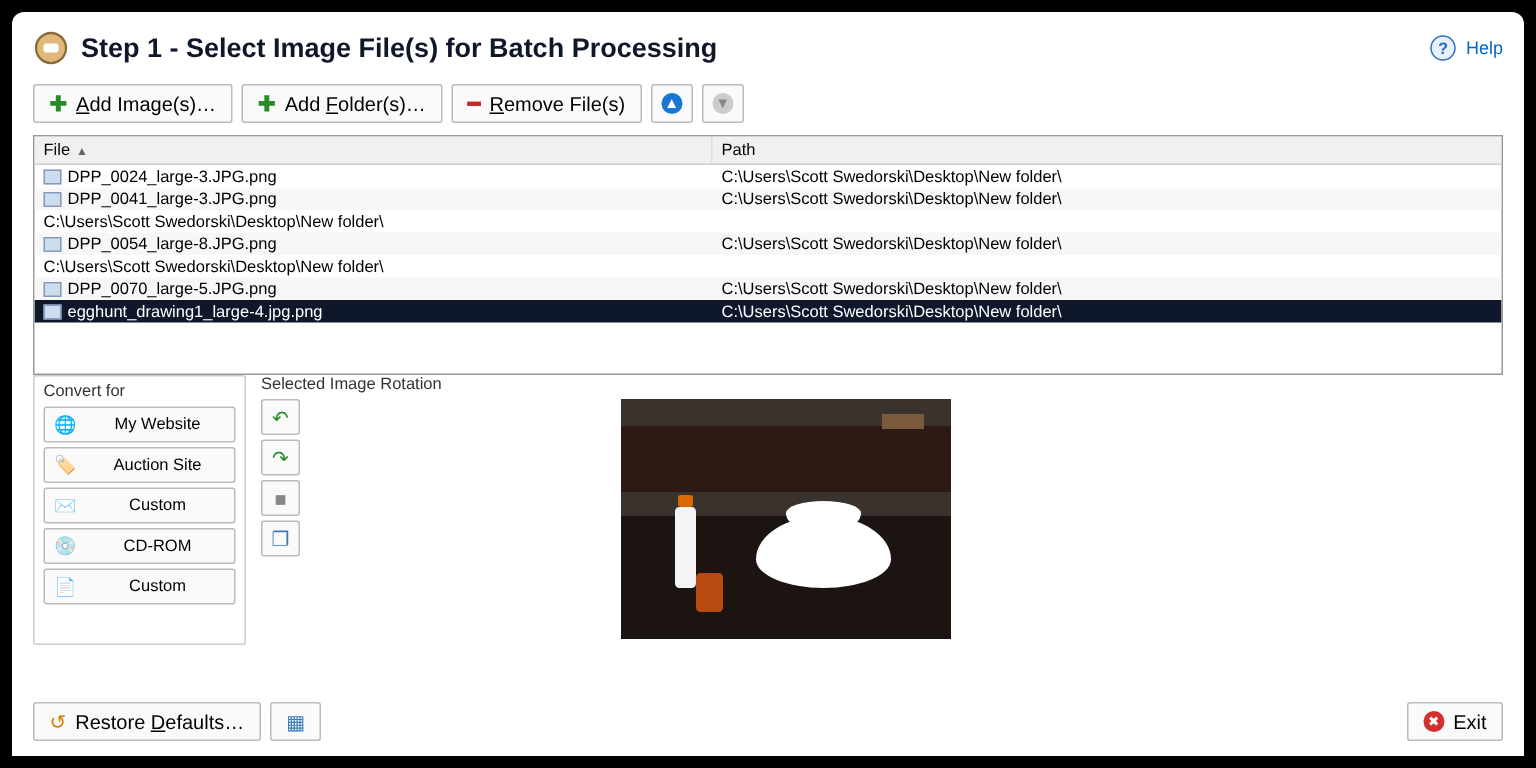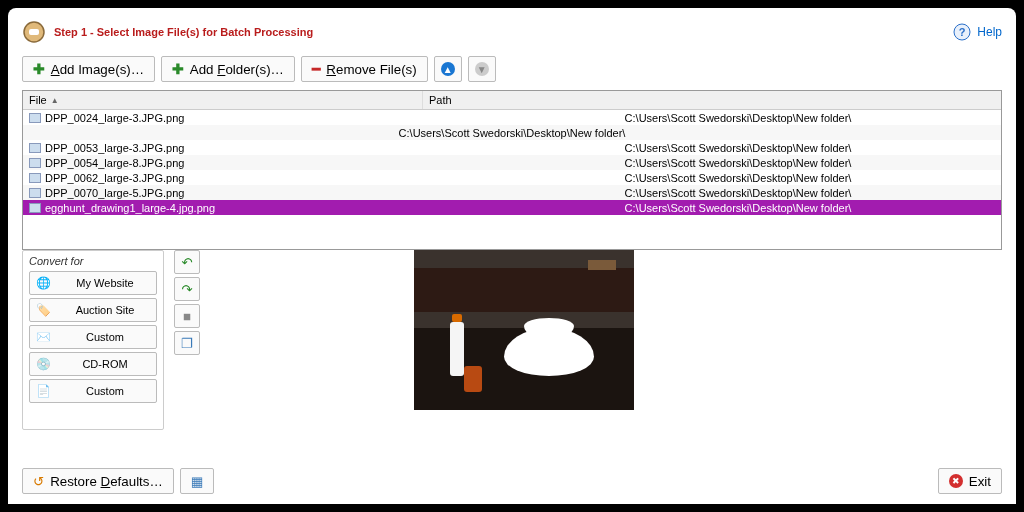--- a/index.html
+++ b/index.html
@@ -1,45 +1,45 @@
 <!DOCTYPE html>
 <html><head>
 <meta charset="utf-8">
 <style>
 * { box-sizing: border-box; margin: 0; padding: 0; }
 body { font-family: "Segoe UI", Tahoma, sans-serif; font-size: 12px; background: #000; width: 1024px; height: 512px; overflow: hidden; }
 .window { background: #fff; border-radius: 8px 8px 0 0; margin: 8px; height: 496px; padding: 12px 14px; position: relative; }
 .header { display: flex; align-items: center; justify-content: space-between; margin-bottom: 12px; }
 .header-left { display: flex; align-items: center; gap: 8px; }
 .app-icon { width: 24px; height: 24px; }
-.title { font-weight: bold; font-size: 11px; color: #b91c1c; }
+.title { font-weight: bold; font-size: 18px; color: #0f172a; }
 .help { color: #0066cc; display: flex; align-items: center; gap: 6px; cursor: pointer; }
 .toolbar { display: flex; gap: 6px; margin-bottom: 8px; }
 .btn { display: inline-flex; align-items: center; gap: 6px; padding: 4px 10px; background: #fafafa; border: 1px solid #bbb; border-radius: 2px; cursor: pointer; height: 26px; }
 .btn .u { text-decoration: underline; }
 .iconbtn { width: 28px; justify-content: center; padding: 4px; }
 .plus-icon { color: #2a8a2a; font-weight: bold; font-size: 14px; }
 .minus-icon { color: #c62828; font-weight: bold; font-size: 14px; }
 .up-icon { width: 14px; height: 14px; border-radius: 50%; background: #1976d2; color: #fff; display: flex; align-items: center; justify-content: center; font-size: 10px; }
 .dn-icon { width: 14px; height: 14px; border-radius: 50%; background: #ccc; color: #888; display: flex; align-items: center; justify-content: center; font-size: 10px; }
 .grid-wrap { border: 1px solid #999; height: 160px; overflow: hidden; }
 .grid-head { display: flex; background: #f0f0f0; border-bottom: 1px solid #ccc; font-size: 11px; }
-.col-file { width: 400px; padding: 3px 6px; border-right: 1px solid #ddd; display: flex; align-items: center; gap: 4px; }
+.col-file { width: 452px; padding: 3px 6px; border-right: 1px solid #ddd; display: flex; align-items: center; gap: 4px; }
 .col-path { flex: 1; padding: 3px 6px; }
 .grid-body { }
 .row { display: flex; font-size: 11px; height: 15px; align-items: center; }
 .row:nth-child(even) { background: #f7f7f7; }
-.row.sel { background: #a21caf; color: #fff; }
+.row.sel { background: #0f172a; color: #fff; }
 .cell-file { width: 452px; padding: 0 6px; display: flex; align-items: center; gap: 4px; }
-.cell-path { flex: 1; padding: 0 6px; text-align: center; }
+.cell-path { flex: 1; padding: 0 6px; }
 .fi { width: 12px; height: 10px; background: #cde; border: 1px solid #89b; display: inline-block; }
 .status { font-size: 11px; color: #333; margin: 6px 0 4px; }
 .lower { display: flex; gap: 10px; height: 180px; }
 .convert-panel { width: 142px; border: 1px solid #ccc; border-radius: 2px; padding: 4px 6px 6px; }
-.panel-label { font-size: 11px; color: #333; margin-bottom: 4px; font-style: italic; }
+.panel-label { font-size: 11px; color: #333; margin-bottom: 4px; }
 .cbtn { display: flex; align-items: center; gap: 8px; width: 100%; height: 24px; background: #fafafa; border: 1px solid #bbb; border-radius: 2px; margin-bottom: 3px; padding: 0 6px; cursor: pointer; font-size: 11px; }
 .cbtn .ic { width: 16px; height: 16px; display: flex; align-items: center; justify-content: center; font-size: 12px; }
 .cbtn span.lbl { flex: 1; text-align: center; }
 .rotate-panel { flex: 1; }
 .rot-btns { display: flex; flex-direction: column; gap: 3px; width: 28px; float: left; }
 .rbt { width: 26px; height: 24px; background: #fafafa; border: 1px solid #bbb; border-radius: 2px; display: flex; align-items: center; justify-content: center; cursor: pointer; }
 .preview { margin-left: 240px; width: 220px; height: 160px; background: #3a322d; border: none; position: relative; overflow: hidden; }
 .footer { position: absolute; bottom: 10px; left: 14px; right: 14px; display: flex; justify-content: space-between; }
 .footer-left { display: flex; gap: 6px; }
 .sort-ind { font-size: 8px; color: #666; }
@@ -110,41 +110,37 @@
     </div>
     <div class="grid-body" id="grid-body">
         <div class="row">
           <div class="cell-file">
             <span class="fi"></span>
             <span>DPP_0024_large-3.JPG.png</span>
           </div>
           <div class="cell-path">C:\Users\Scott Swedorski\Desktop\New folder\</div>
         </div>
         <div class="row">
-          <div class="cell-path">C:\Users\Scott Swedorski\Desktop\New folder\</div>
-        </div>
-        <div class="row">
-          <div class="cell-file">
-            <span class="fi"></span>
-            <span>DPP_0053_large-3.JPG.png</span>
-          </div>
+          <div class="cell-file">
+            <span class="fi"></span>
+            <span>DPP_0041_large-3.JPG.png</span>
+          </div>
+          <div class="cell-path">C:\Users\Scott Swedorski\Desktop\New folder\</div>
+        </div>
+        <div class="row">
           <div class="cell-path">C:\Users\Scott Swedorski\Desktop\New folder\</div>
         </div>
         <div class="row">
           <div class="cell-file">
             <span class="fi"></span>
             <span>DPP_0054_large-8.JPG.png</span>
           </div>
           <div class="cell-path">C:\Users\Scott Swedorski\Desktop\New folder\</div>
         </div>
         <div class="row">
-          <div class="cell-file">
-            <span class="fi"></span>
-            <span>DPP_0062_large-3.JPG.png</span>
-          </div>
           <div class="cell-path">C:\Users\Scott Swedorski\Desktop\New folder\</div>
         </div>
         <div class="row">
           <div class="cell-file">
             <span class="fi"></span>
             <span>DPP_0070_large-5.JPG.png</span>
           </div>
           <div class="cell-path">C:\Users\Scott Swedorski\Desktop\New folder\</div>
         </div>
         <div class="row sel">
@@ -177,20 +173,21 @@
         <span class="ic">💿</span>
         <span class="lbl">CD-ROM</span>
       </button>
       <button class="cbtn">
         <span class="ic">📄</span>
         <span class="lbl">Custom</span>
       </button>
     </div>
 
     <div class="rotate-panel">
+      <div class="panel-label">Selected Image Rotation</div>
       <div class="rot-btns">
         <button class="rbt">
             <span style="color:#2a8a2a">↶</span>
           </button>
         <button class="rbt">
             <span style="color:#2a8a2a">↷</span>
           </button>
         <button class="rbt">
             <span style="color:#888">■</span>
           </button>

